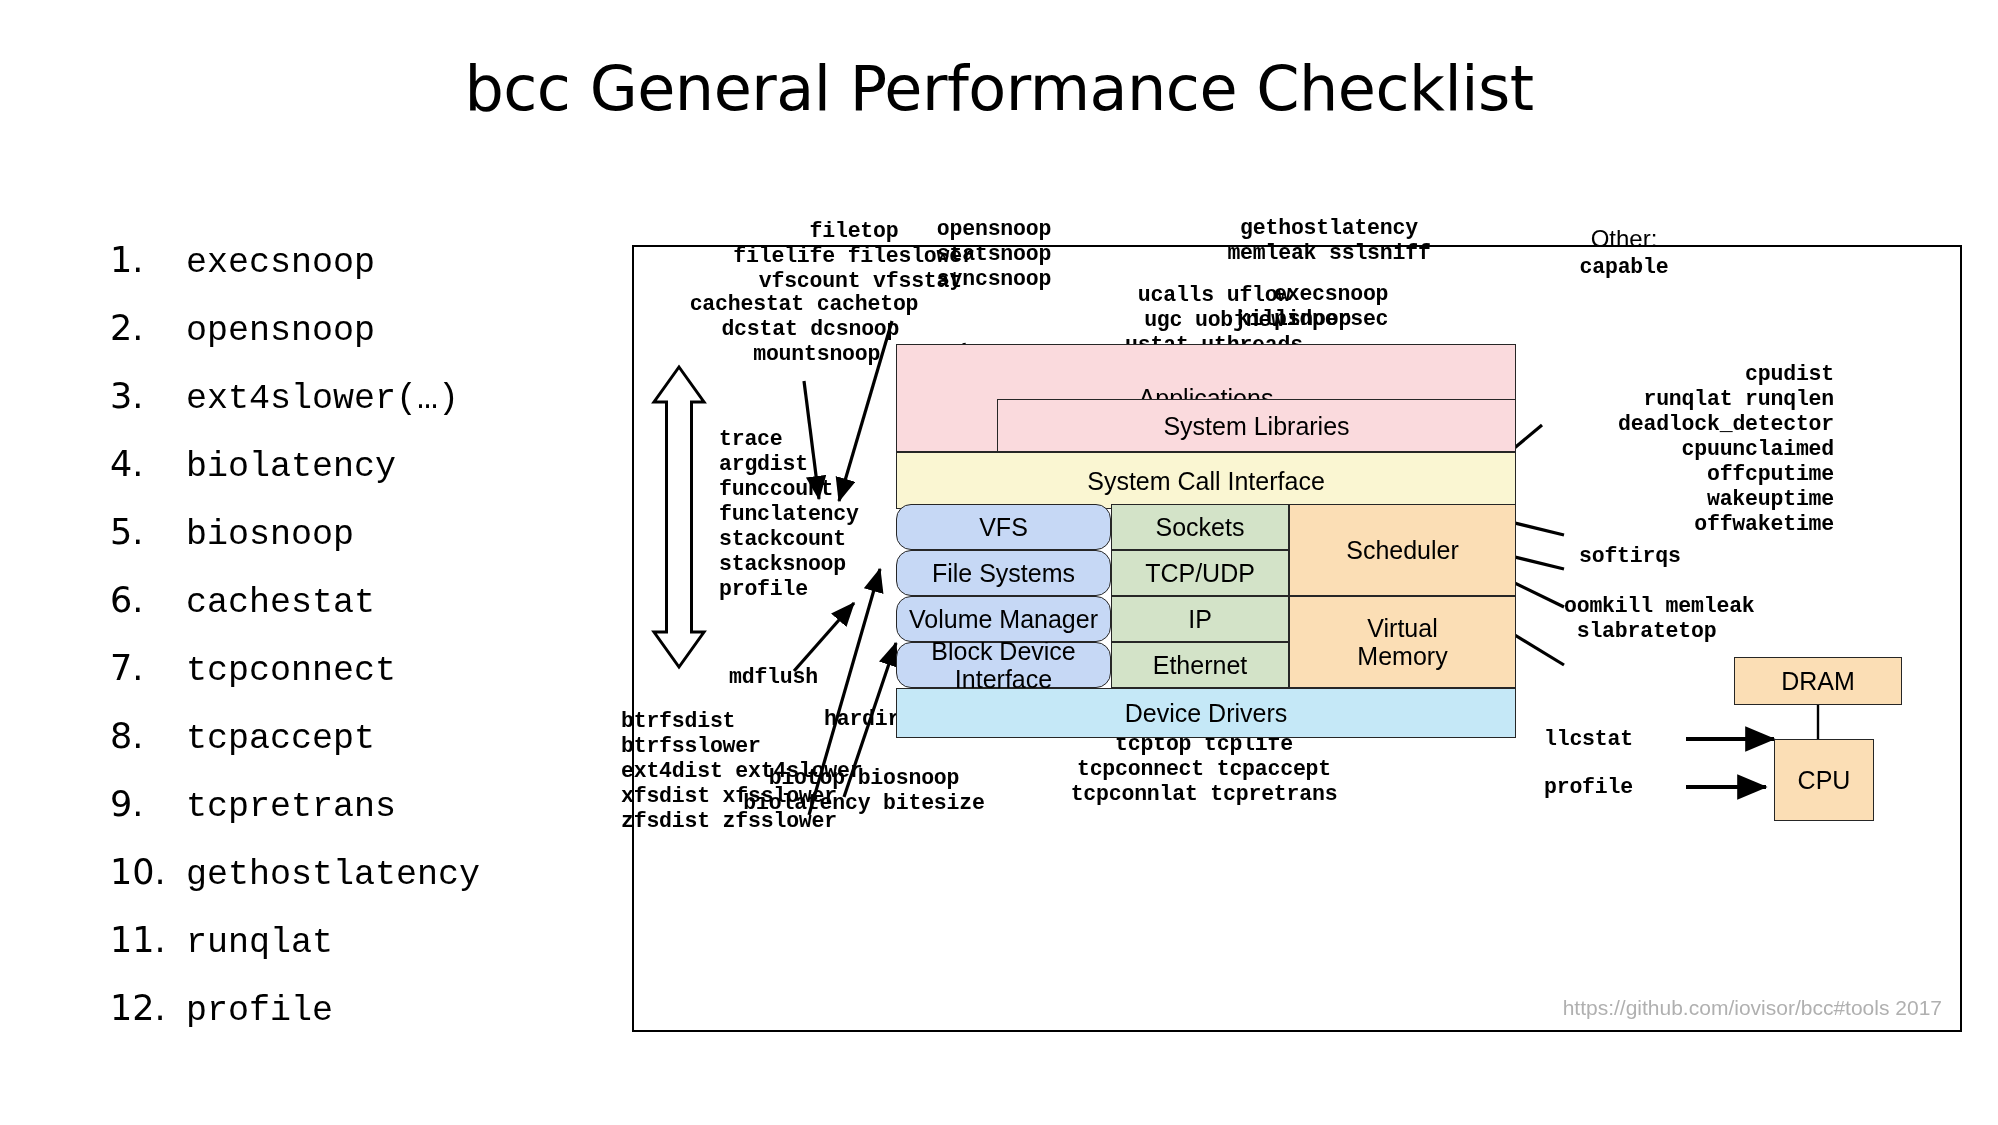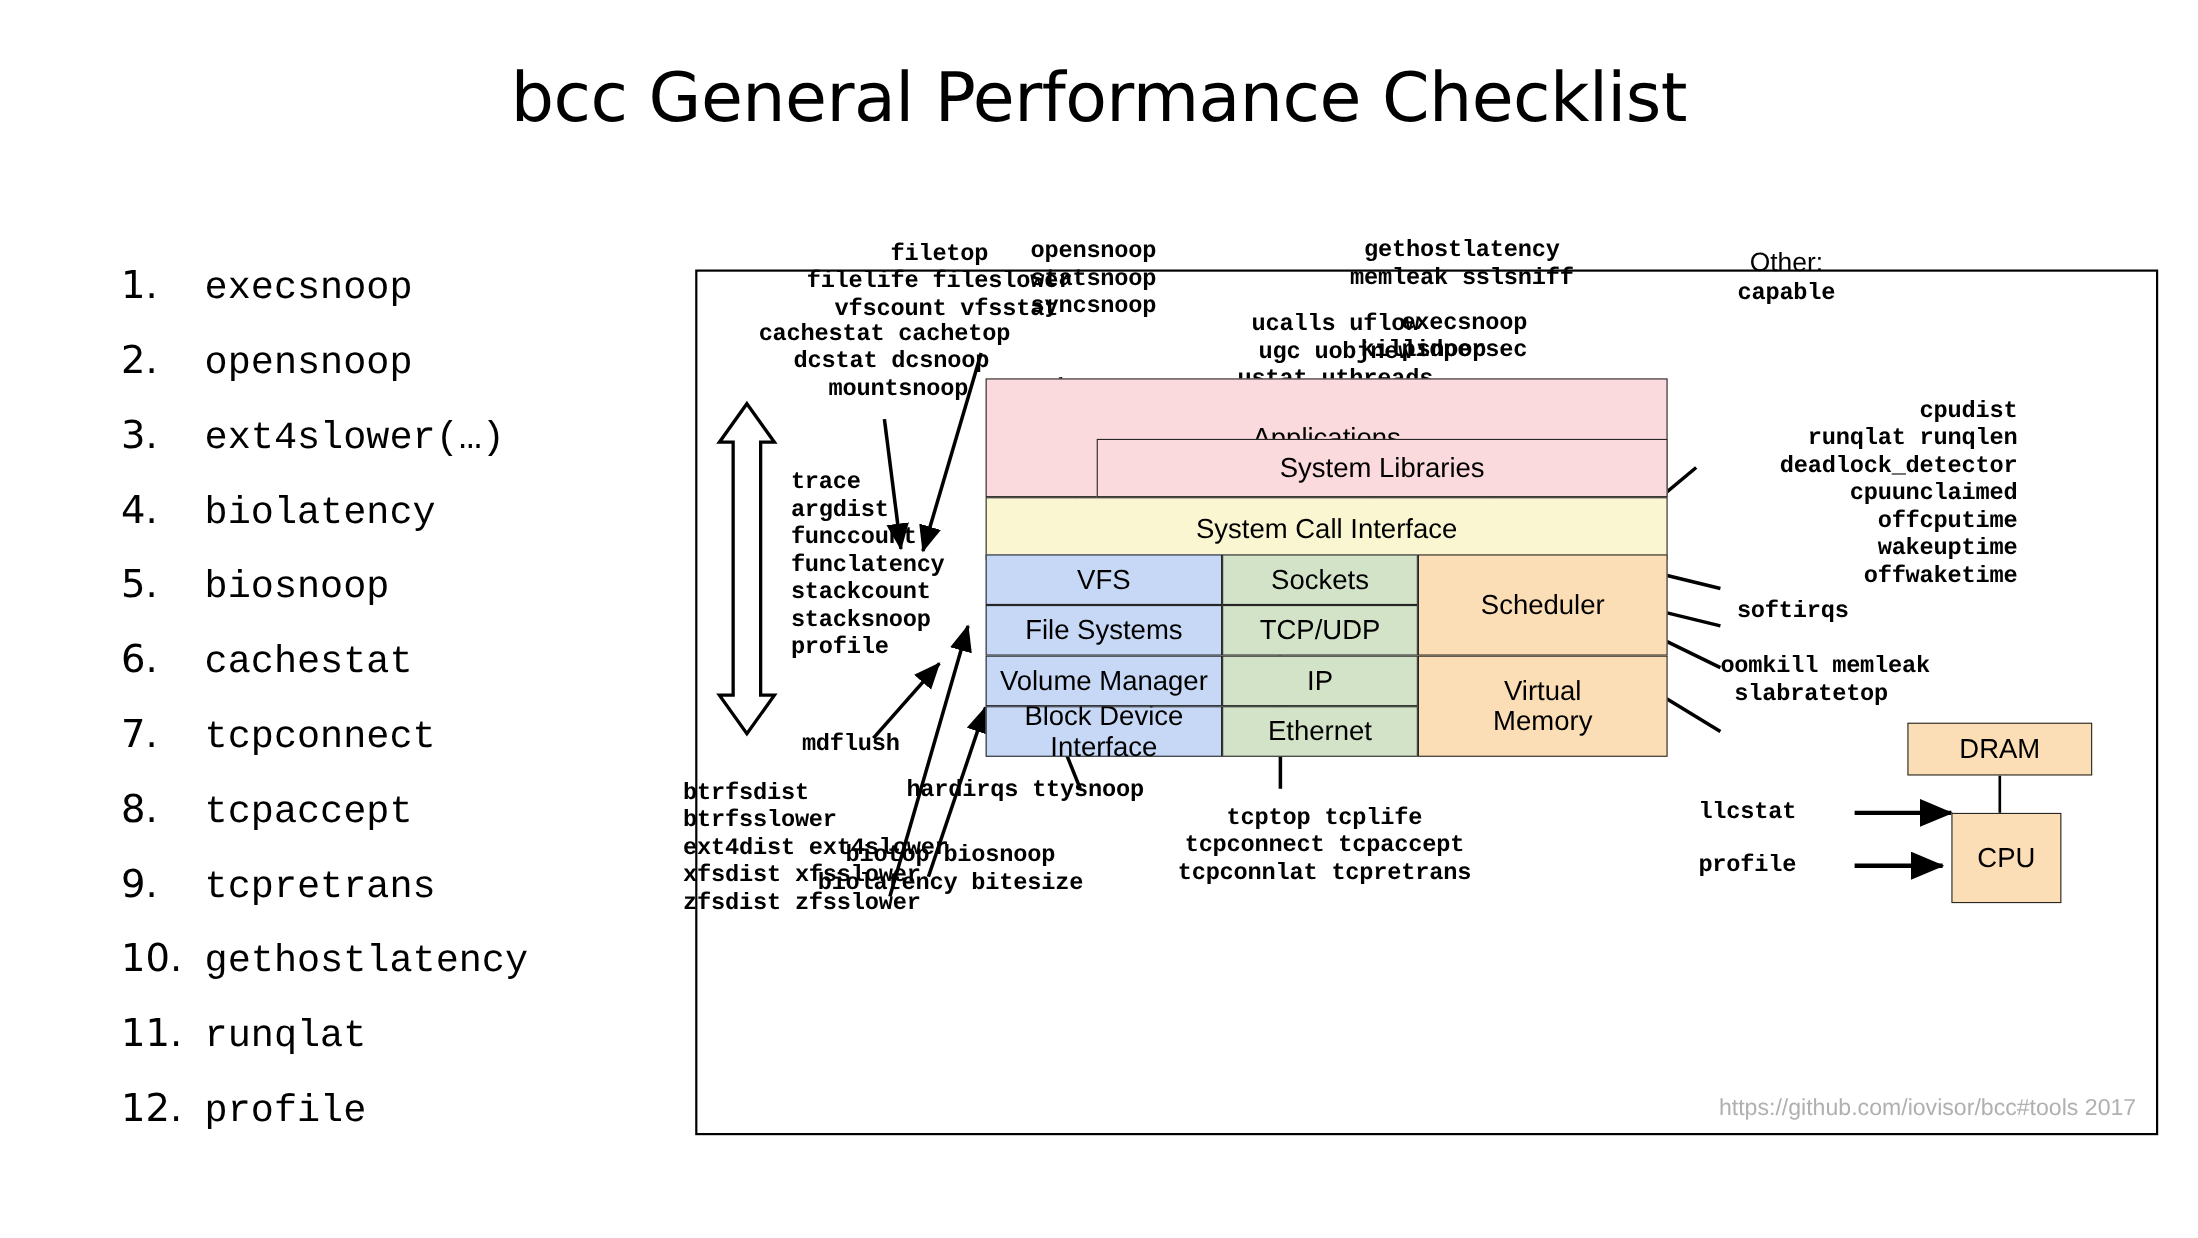--- a/index.html
+++ b/index.html
@@ -89,21 +89,21 @@
     align-items: center;
     justify-content: center;
     font-family: "Liberation Sans", sans-serif;
     font-size: 25px;
     color: #000;
     text-align: center;
     line-height: 1.12;
   }
   .pink   { background: #fadadd; }
   .yellow { background: #faf6d2; }
-  .blue   { background: #c6d8f5; }
+  .blue   { background: #c6d8f5; border-radius: 15px; }
   .green  { background: #d3e3c8; }
   .orange { background: #fbdeb5; }
   .cyan   { background: #c5e8f7; }
 
   .svg-layer {
     position: absolute;
     left: 0; top: 0;
     width: 1330px; height: 787px;
     pointer-events: none;
   }
@@ -340,20 +340,23 @@
   </div>
 
   <div class="box orange" style="left:655px; top:257px; width:227px; height:92px;">
     <span>Scheduler</span>
   </div>
   <div class="box orange" style="left:655px; top:349px; width:227px; height:92px; white-space:pre-line;">
     <span style="white-space:pre-line;">Virtual
 Memory</span>
   </div>
 
+  <div class="box cyan" style="left:262px; top:441px; width:620px; height:50px;">
+    <span>Device Drivers</span>
+  </div>
 
   <div class="box orange" style="left:1100px; top:410px; width:168px; height:48px;">
     <span>DRAM</span>
   </div>
   <div class="box orange" style="left:1140px; top:492px; width:100px; height:82px;">
     <span>CPU</span>
   </div>
 
   <div class="url-credit">https://github.com/iovisor/bcc#tools 2017</div>
 </div>

